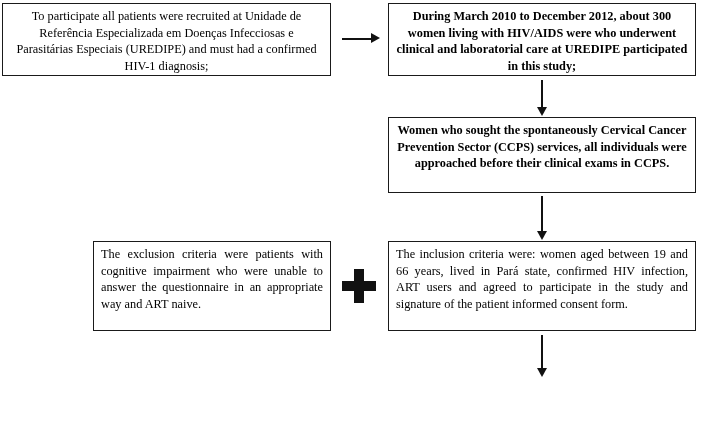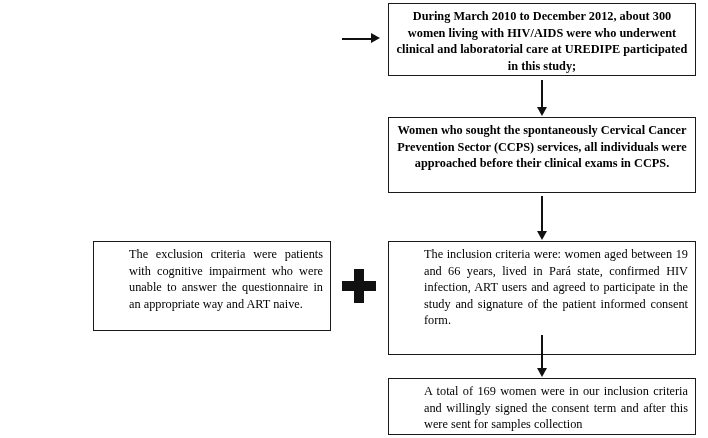--- a/index.html
+++ b/index.html
@@ -23,27 +23,27 @@
     background: #ffffff;
     font-size: 12.3px;
     line-height: 16.5px;
     color: #000000;
   }
   .node .txt {
     display: block;
     padding: 4px 7px 4px 7px;
   }
   .center .txt { text-align: center; }
-  .justify .txt { text-align: justify; text-align-last: left; margin-left: 28px; }
+  .justify .txt { text-align: justify; text-align-last: left; }
 
   
   #node-recruitment { left: 2px;   top: 3px;   width: 329px; height: 73px; }
   #node-period      { left: 388px; top: 3px;   width: 308px; height: 73px; font-weight: bold; }
   #node-ccps        { left: 388px; top: 117px; width: 308px; height: 76px; font-weight: bold; }
-  #node-inclusion   { left: 388px; top: 241px; width: 308px; height: 114px; }
+  #node-inclusion   { left: 388px; top: 241px; width: 308px; height: 90px; }
   #node-exclusion   { left: 93px;  top: 241px; width: 238px; height: 90px; }
   #node-total       { left: 388px; top: 378px; width: 308px; height: 57px; }
 
   
   .conn { position: absolute; }
 
   .v-line {
     background: #111111;
     width: 1.8px;
   }
@@ -101,40 +101,40 @@
     left: 15px; top: 3px;
     width: 10px; height: 34px;
     background: #111111;
   }
 </style>
 </head>
 <body>
 
 <div id="canvas">
 
+  <div class="node center" id="node-recruitment">
+    <span class="txt">To participate all patients were recruited at Unidade de Referência Especializada em Doenças Infecciosas e Parasitárias Especiais (UREDIPE) and must had a confirmed HIV-1 diagnosis;</span>
+  </div>
 
   <div class="node center" id="node-period">
     <span class="txt">During March 2010 to December 2012, about 300 women living with HIV/AIDS were who underwent clinical and laboratorial care at UREDIPE participated in this study;</span>
   </div>
 
   <div class="node center" id="node-ccps">
     <span class="txt">Women who sought the spontaneously Cervical Cancer Prevention Sector (CCPS) services, all individuals were approached before their clinical exams in CCPS.</span>
   </div>
 
   <div class="node justify" id="node-exclusion">
     <span class="txt">The exclusion criteria were patients with cognitive impairment who were unable to answer the questionnaire in an appropriate way and ART naive.</span>
   </div>
 
   <div class="node justify" id="node-inclusion">
     <span class="txt">The inclusion criteria were: women aged between 19 and 66 years, lived in Pará state, confirmed HIV infection, ART users and agreed to participate in the study and signature of the patient informed consent form.</span>
   </div>
 
-  <div class="node justify" id="node-total">
-    <span class="txt">A total of 169 women were in our inclusion criteria and willingly signed the consent term and after this were sent for samples collection</span>
-  </div>
 
   <div class="conn h-line" id="arrow-recruit-period-line"></div>
   <div class="arrow-right" id="arrow-recruit-period-head"></div>
 
   <div class="conn v-line" id="arrow-period-ccps-line"></div>
   <div class="arrow-down" id="arrow-period-ccps-head"></div>
 
   <div class="conn v-line" id="arrow-ccps-inclusion-line"></div>
   <div class="arrow-down" id="arrow-ccps-inclusion-head"></div>
 

